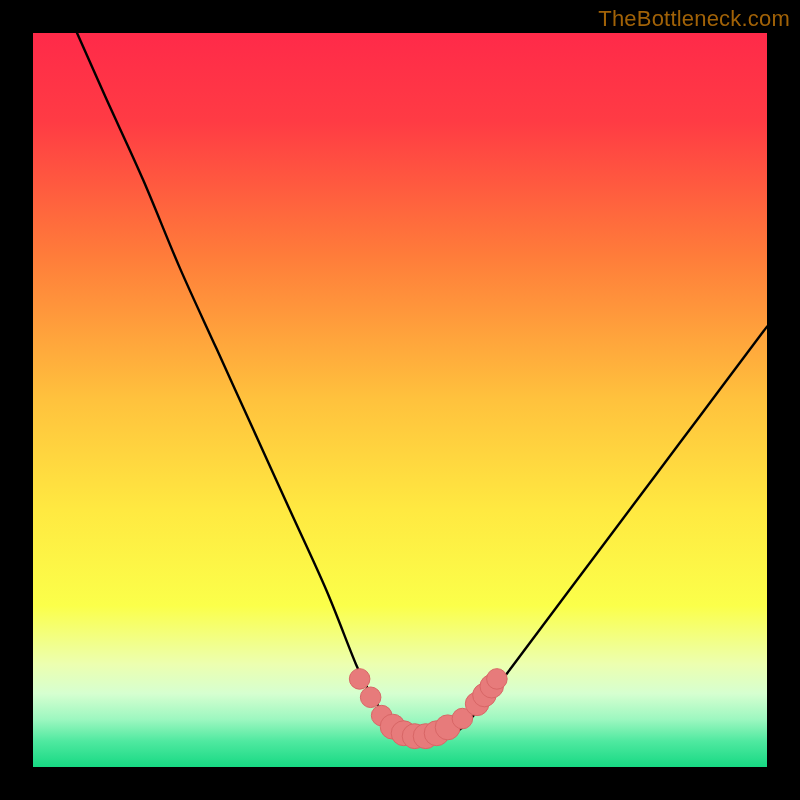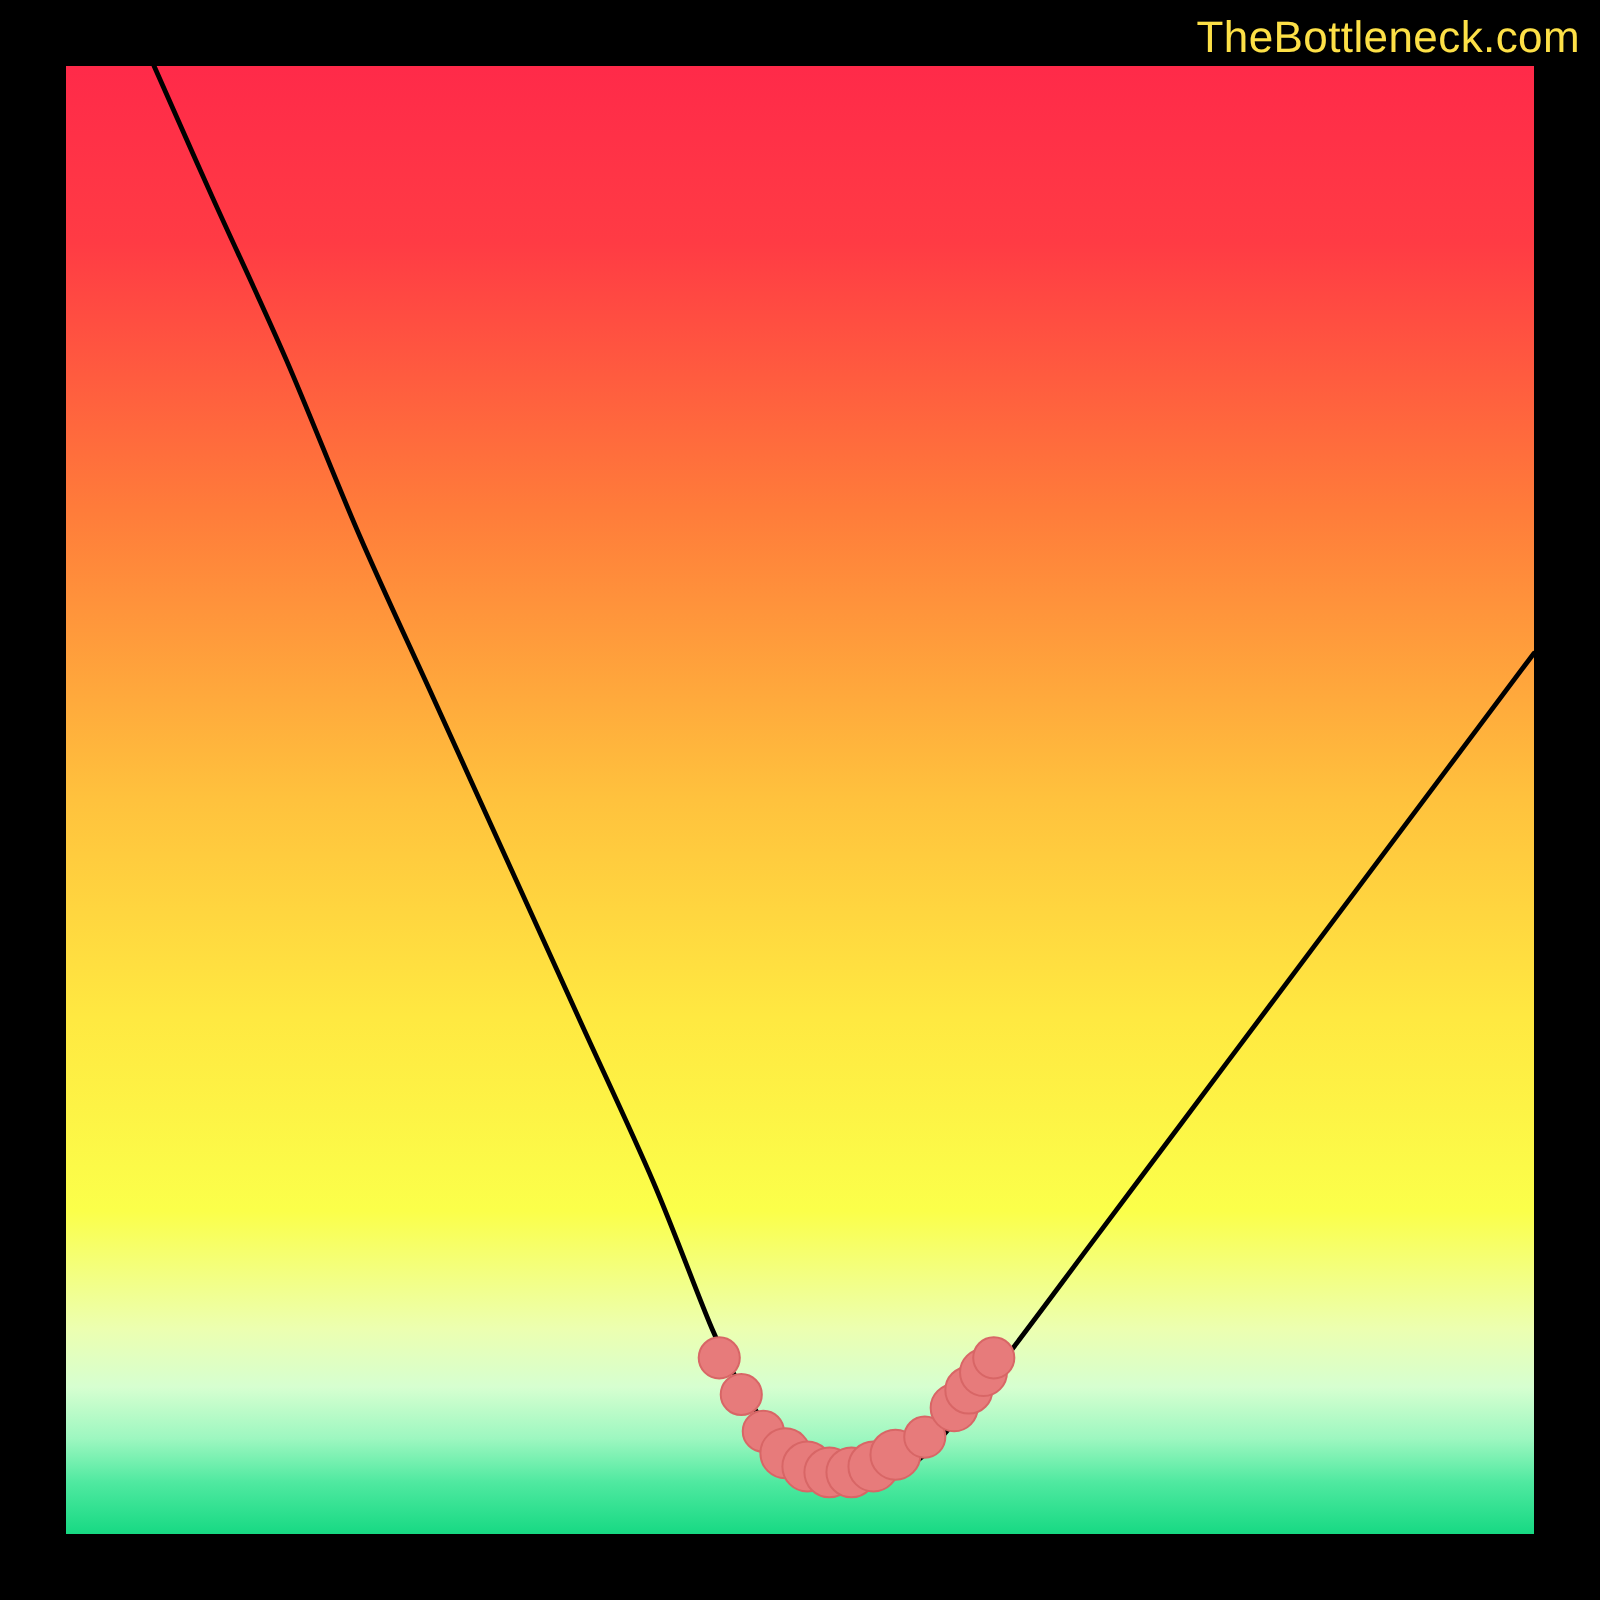--- a/index.html
+++ b/index.html
@@ -28,21 +28,21 @@
     overflow: hidden;
   }
   .gradient {
     position: absolute;
     inset: 0;
   }
   .watermark {
     position: absolute;
     top: 6px;
     right: 10px;
-    color: #fde047;
+    color: #a16207;
     font-size: 22px;
     font-weight: 500;
     letter-spacing: 0.2px;
   }
   svg.curve {
     position: absolute;
     inset: 0;
   }
 </style>
 </head>

